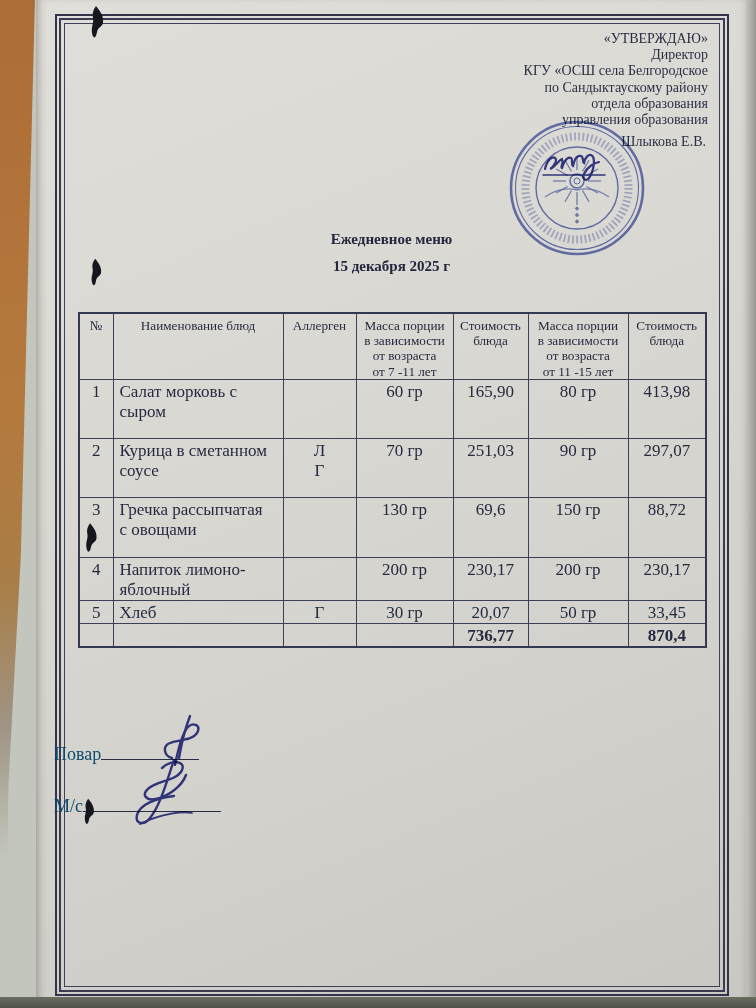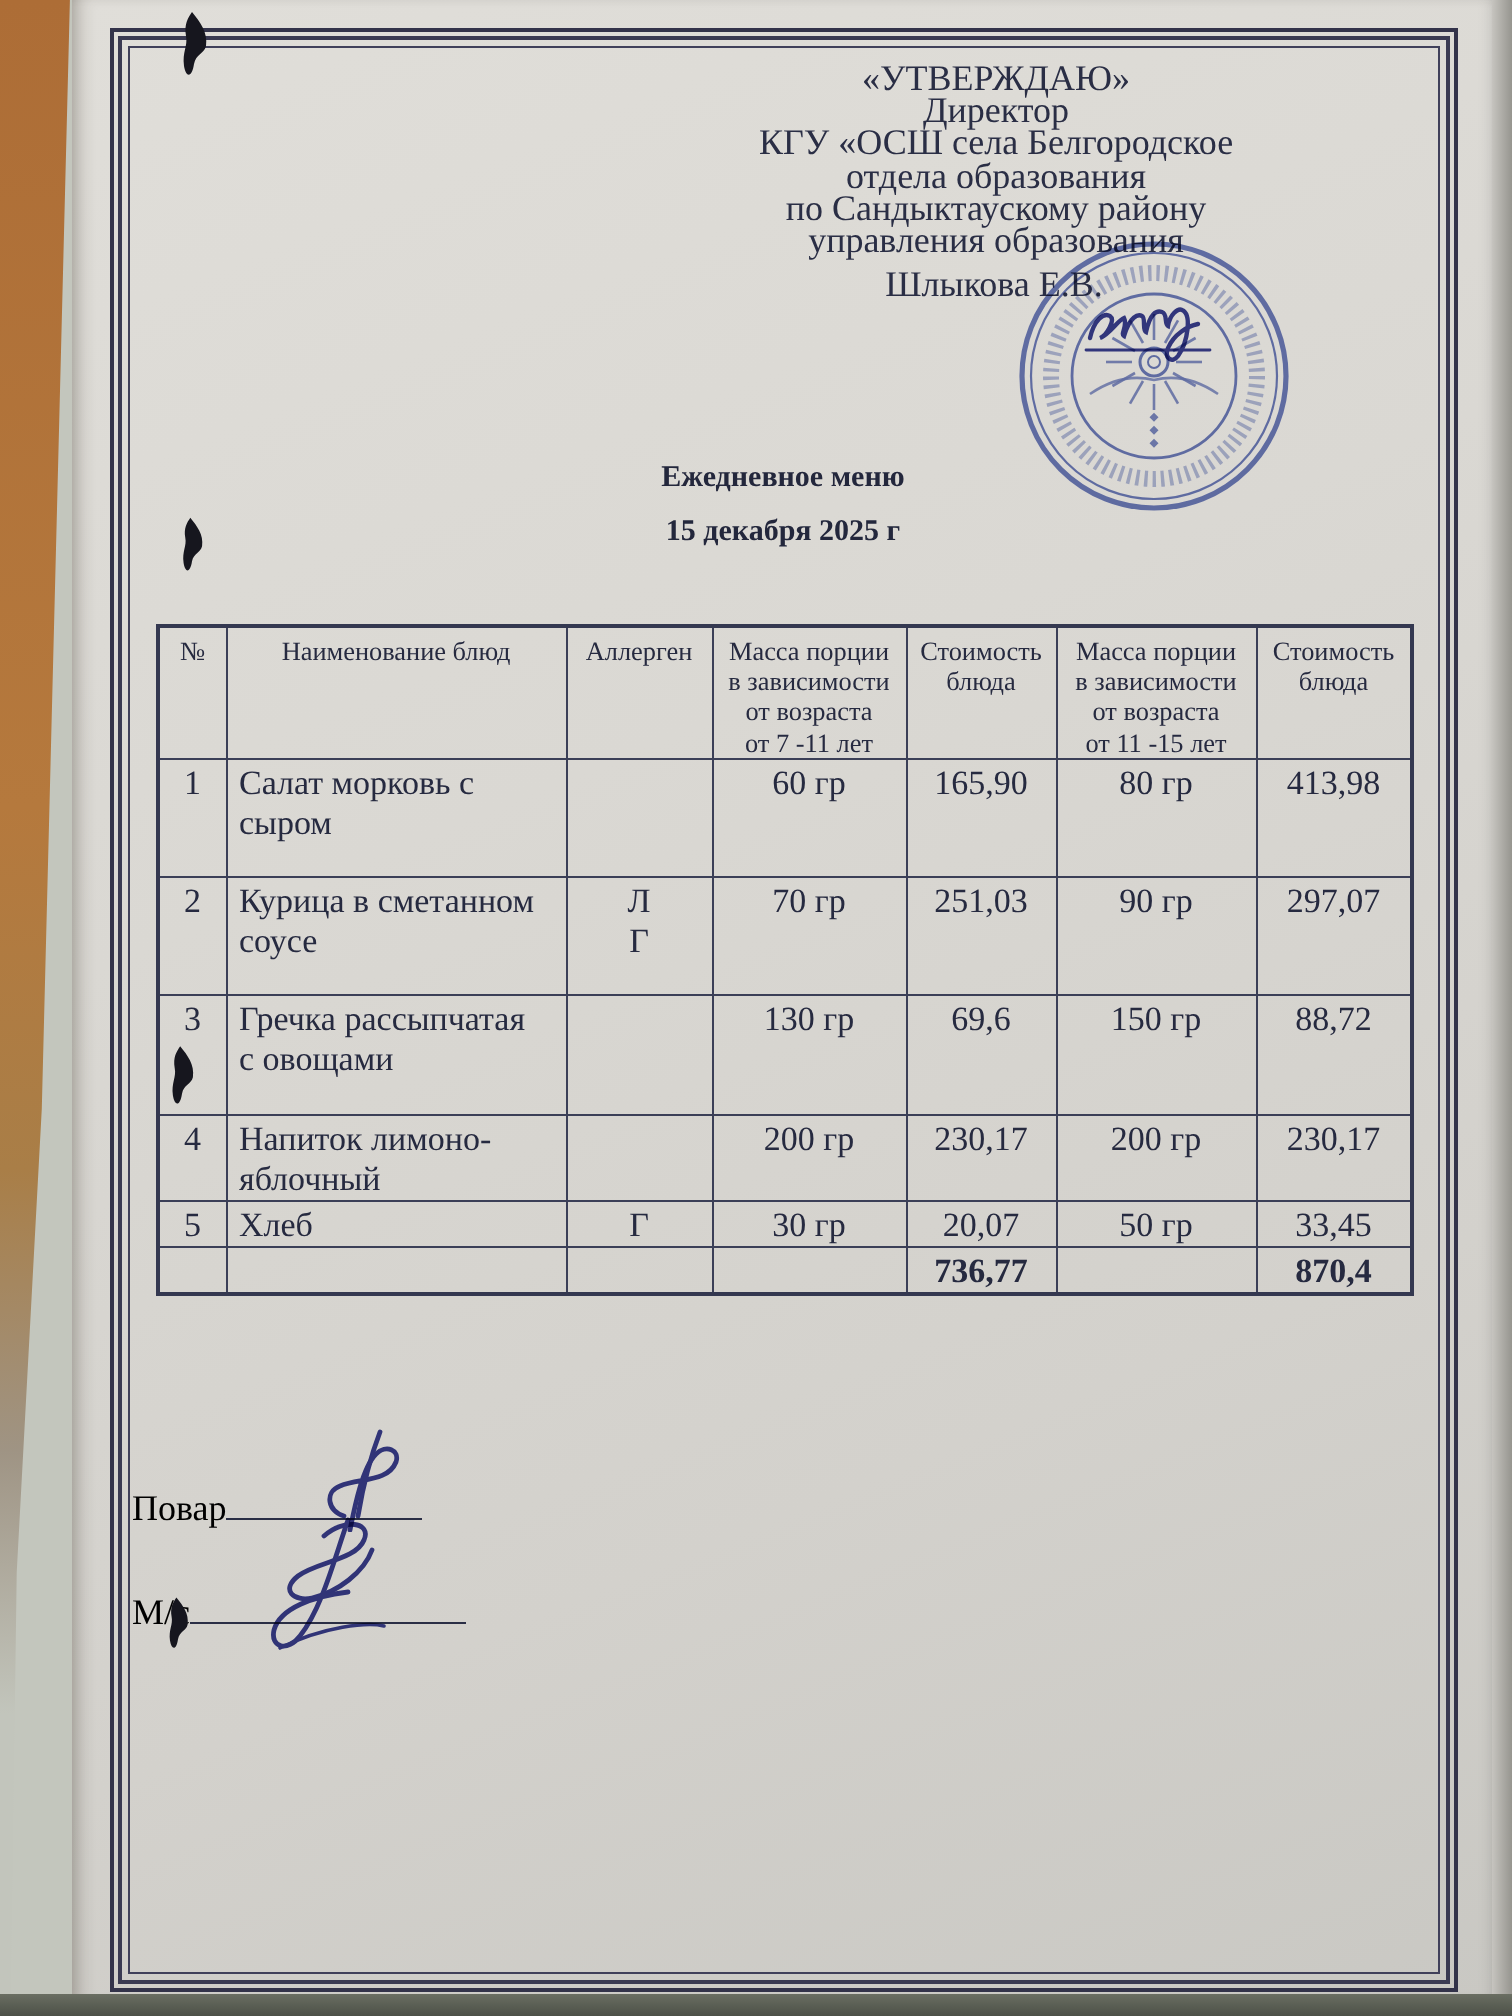--- a/index.html
+++ b/index.html
@@ -18,22 +18,22 @@
     background:linear-gradient(to right,#c6c4bf,#96958f);}
   .bottom-strip{position:absolute;left:0;bottom:0;height:11px;width:100%;
     background:linear-gradient(to bottom,#6a6e62,#4c5047);}
 
   
   .frame{position:absolute;left:55px;top:14px;width:670px;height:978px;border:2.5px solid #33334a;}
   .frame::before{content:"";position:absolute;inset:2px;border:2px solid #3a3a52;}
   .frame::after{content:"";position:absolute;inset:7px;border:1px solid #40405a;}
 
   
-  .approval{position:absolute;top:31px;right:48px;width:420px;text-align:center;
-    font-size:18px;line-height:16.2px;color:#2a2e45;}
+  .approval{position:absolute;top:31px;right:48px;width:420px;text-align:right;
+    font-size:14px;line-height:16.2px;color:#2a2e45;}
   .approval .sign-row{margin-top:6px;padding-right:2px;}
   .approval .signer{display:inline-block;}
 
   
   .stamp{position:absolute;left:506px;top:117px;width:142px;height:142px;opacity:.82;mix-blend-mode:multiply;}
   .sig{position:absolute;mix-blend-mode:multiply;}
   .sig-director{left:540px;top:141px;width:92px;height:44px;}
   .sig-cook{left:138px;top:710px;width:84px;height:56px;}
   .sig-ms{left:98px;top:754px;width:126px;height:76px;}
 
@@ -48,43 +48,43 @@
   table.menu td,table.menu th{border:1px solid #3b3f57;vertical-align:top;padding:2px 3px 0 3px;
     font-weight:normal;overflow:hidden;}
   table.menu th{font-size:13.2px;line-height:15.2px;text-align:center;white-space:pre-line;padding-top:4px;}
   table.menu td{font-size:17px;line-height:20px;text-align:center;white-space:pre-line;}
   table.menu td.name{text-align:left;padding-left:6px;}
   tr.hdr{height:65px;} tr.r1{height:59px;} tr.r2{height:59px;} tr.r3{height:60px;}
   tr.r4{height:42px;} tr.r5{height:21px;} tr.tot{height:17px;}
   tr.tot td{font-weight:bold;}
 
   
-  .footer-line{position:absolute;left:66px;color:#000000;font-size:18px;text-align:right;}
+  .footer-line{position:absolute;left:54px;color:#0c4a6e;font-size:18px;text-align:right;}
   .cook{top:744px;} .ms{top:796px;}
   .uline{display:inline-block;border-bottom:1.6px solid #2a2e45;height:14px;vertical-align:baseline;}
   .uline.w1{width:98px;} .uline.w2{width:138px;}
 
   
   .blot{position:absolute;}
 </style>
 </head>
 <body>
 
 <div class="photo">
   <div class="left-base"></div>
   <div class="wood-strip"></div>
   <div class="paper"></div>
   <div class="frame"></div>
 
   <div class="approval">
     <div>«УТВЕРЖДАЮ»</div>
     <div>Директор</div>
     <div>КГУ «ОСШ села Белгородское</div>
+    <div>по Сандыктаускому району</div>
     <div>отдела образования</div>
-    <div>по Сандыктаускому району</div>
     <div>управления образования</div>
     <div class="sign-row">
       <span class="signer">Шлыкова Е.В.</span>
     </div>
   </div>
 
   <svg class="stamp" viewBox="0 0 142 142">
     <g stroke="#4e61b5" fill="none">
       <circle cx="71" cy="71" r="66" stroke-width="2.6"></circle>
       <circle cx="71" cy="71" r="61.5" stroke-width="1.1"></circle>

